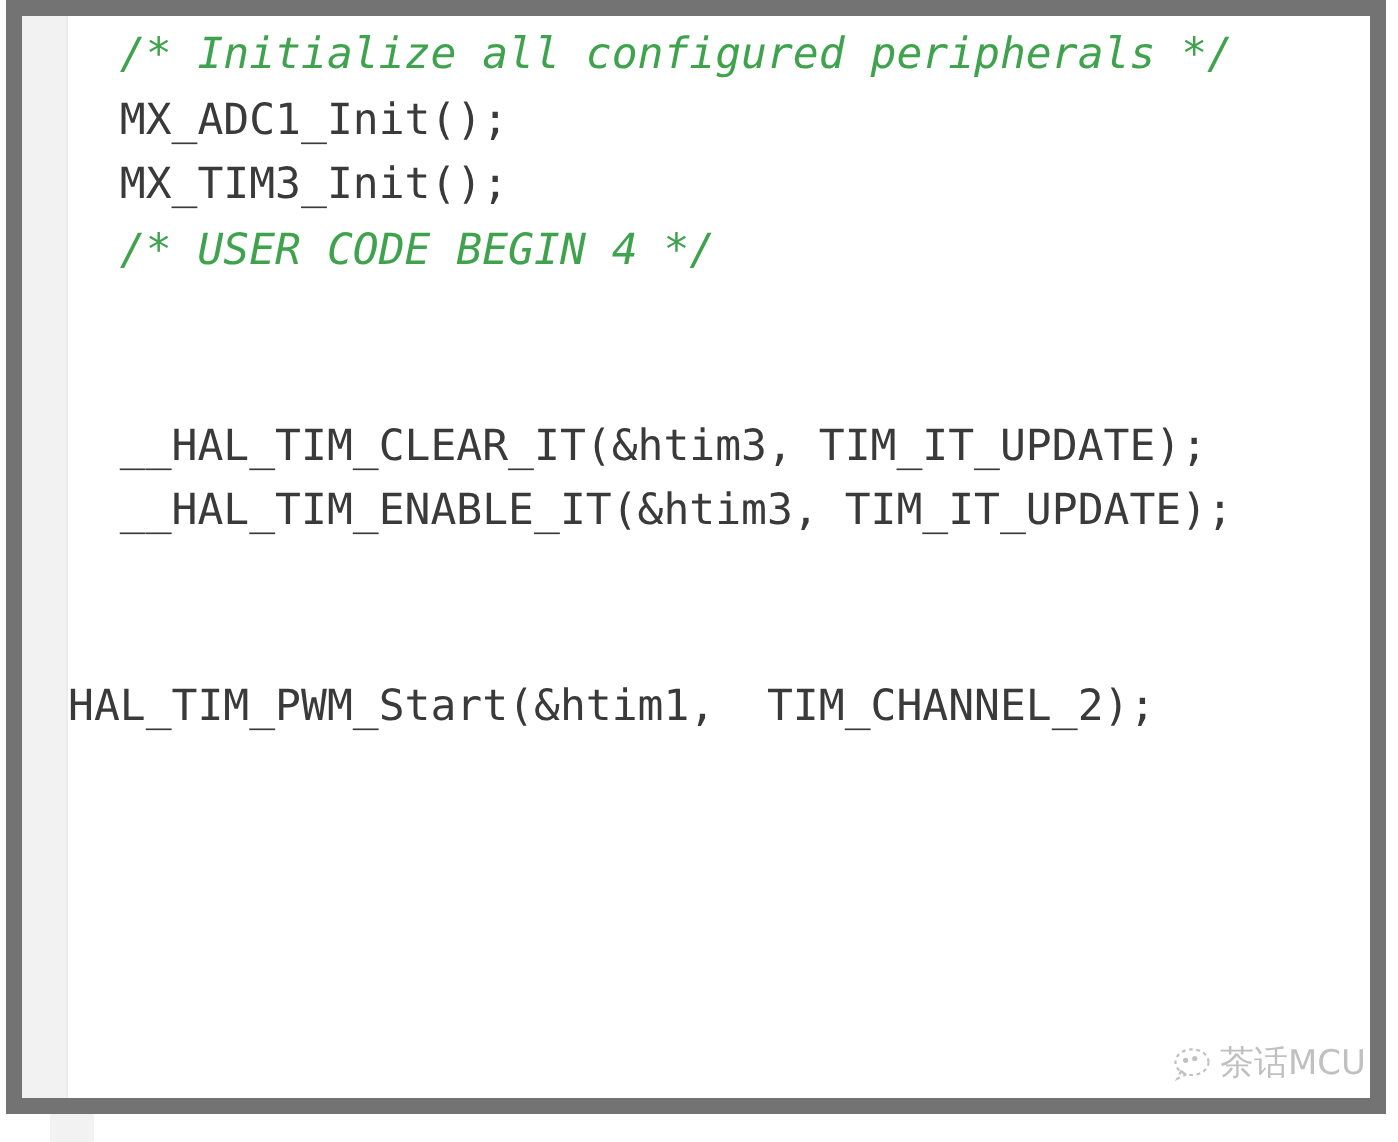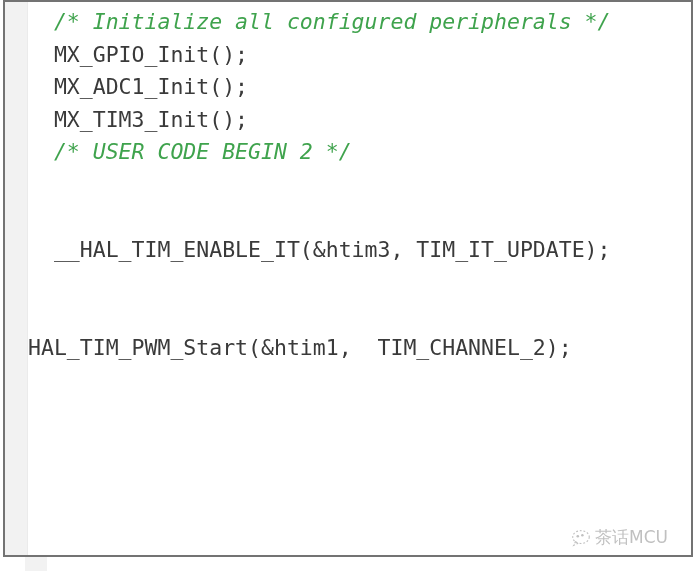--- a/index.html
+++ b/index.html
@@ -16,21 +16,21 @@
     font-family: "DejaVu Sans Mono", monospace;
   }
   
   .code-panel {
     position: absolute;
     left: 3px;
     top: 0px;
     width: 690px;
     height: 557px;
     box-sizing: border-box;
-    border: 2px solid #737373;
+    border: 8px solid #737373;
     background: #ffffff;
   }
   .code-panel-inner {
     position: relative;
     width: 100%;
     height: 100%;
     background: #ffffff;
     display: flex;
     overflow: hidden;
   }
@@ -61,21 +61,21 @@
   }
   .code-line.blank {
     color: transparent;
   }
   .num {
     color: #4fbf5f;
   }
   
   .watermark {
     position: absolute;
-    right: 23px;
+    right: 2px;
     bottom: 6px;
     display: flex;
     align-items: center;
     gap: 3px;
     opacity: 0.62;
     user-select: none;
     justify-content: center;
   }
   .watermark-icon {
     width: 22px;
@@ -114,26 +114,26 @@
 <div id="screenshot">
 
   <div class="code-panel">
     <div class="code-panel-inner">
 
       <div class="gutter"></div>
 
       <div class="code-area">
 
         <div class="code-line comment">  /* Initialize all configured peripherals */</div>
-        <div class="code-line">  MX_GPIO_Init();</div>
         <div class="code-line">  MX_ADC1_Init();</div>
         <div class="code-line">  MX_TIM3_Init();</div>
-        <div class="code-line comment">  /* USER CODE BEGIN 2 */</div>
+        <div class="code-line comment">  /* USER CODE BEGIN 4 */</div>
         <div class="code-line blank">&nbsp;</div>
         <div class="code-line blank">&nbsp;</div>
+        <div class="code-line">  __HAL_TIM_CLEAR_IT(&amp;htim3, TIM_IT_UPDATE);</div>
         <div class="code-line">  __HAL_TIM_ENABLE_IT(&amp;htim3, TIM_IT_UPDATE);</div>
         <div class="code-line blank">&nbsp;</div>
         <div class="code-line blank">&nbsp;</div>
         <div class="code-line">HAL_TIM_PWM_Start(&amp;htim1,  TIM_CHANNEL_2);</div>
 
         <div class="watermark">
           <span class="watermark-icon">
             <svg viewBox="0 0 24 24" width="22" height="22" aria-hidden="true">
               <ellipse cx="12" cy="11" rx="9" ry="7" fill="none" stroke="#9a9a9a" stroke-width="1.2" stroke-dasharray="2 2"></ellipse>
               <circle cx="8.5" cy="10" r="1.4" fill="#9a9a9a"></circle>

